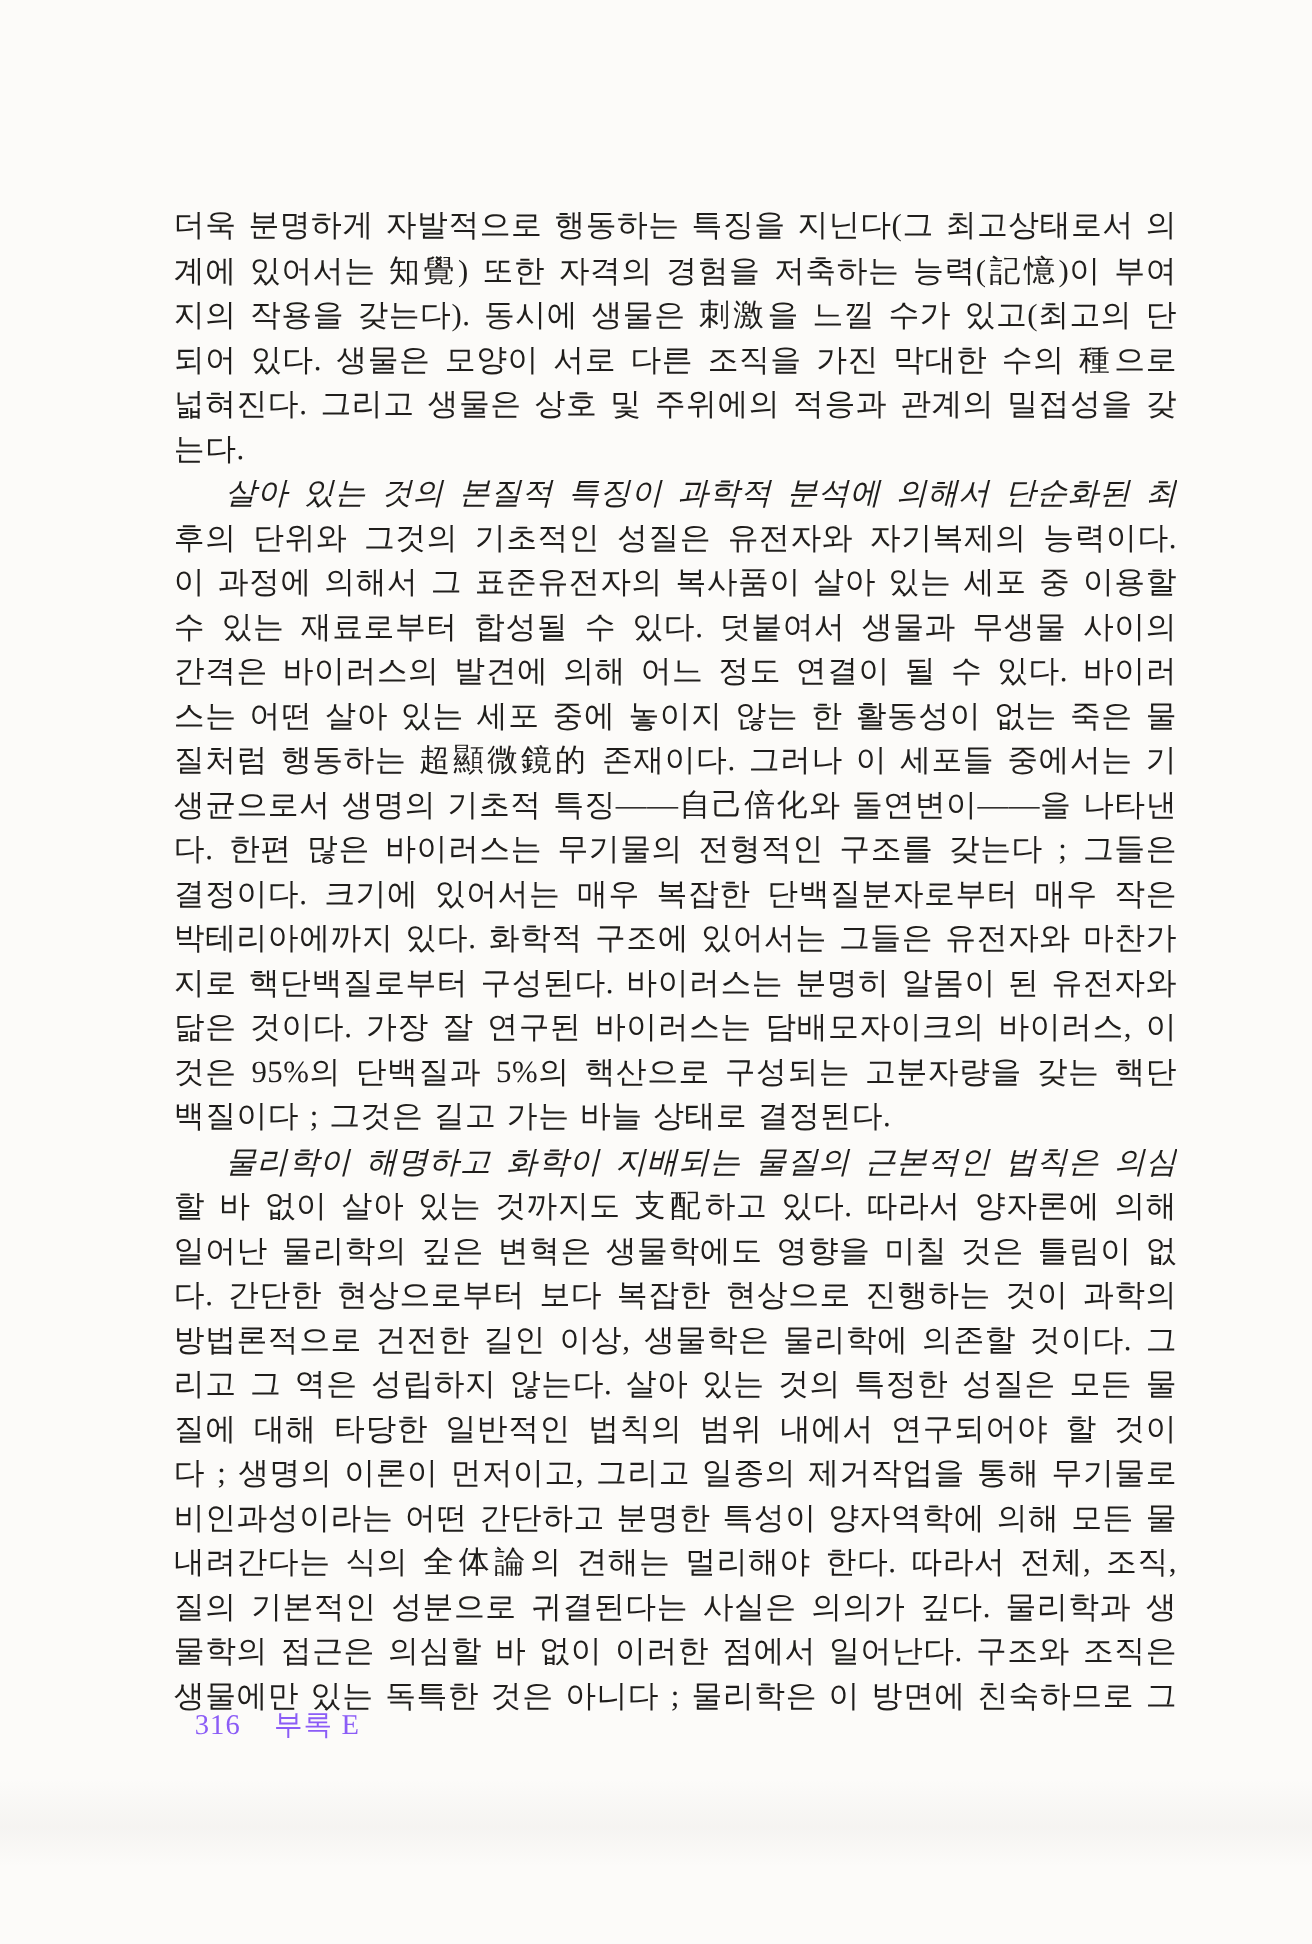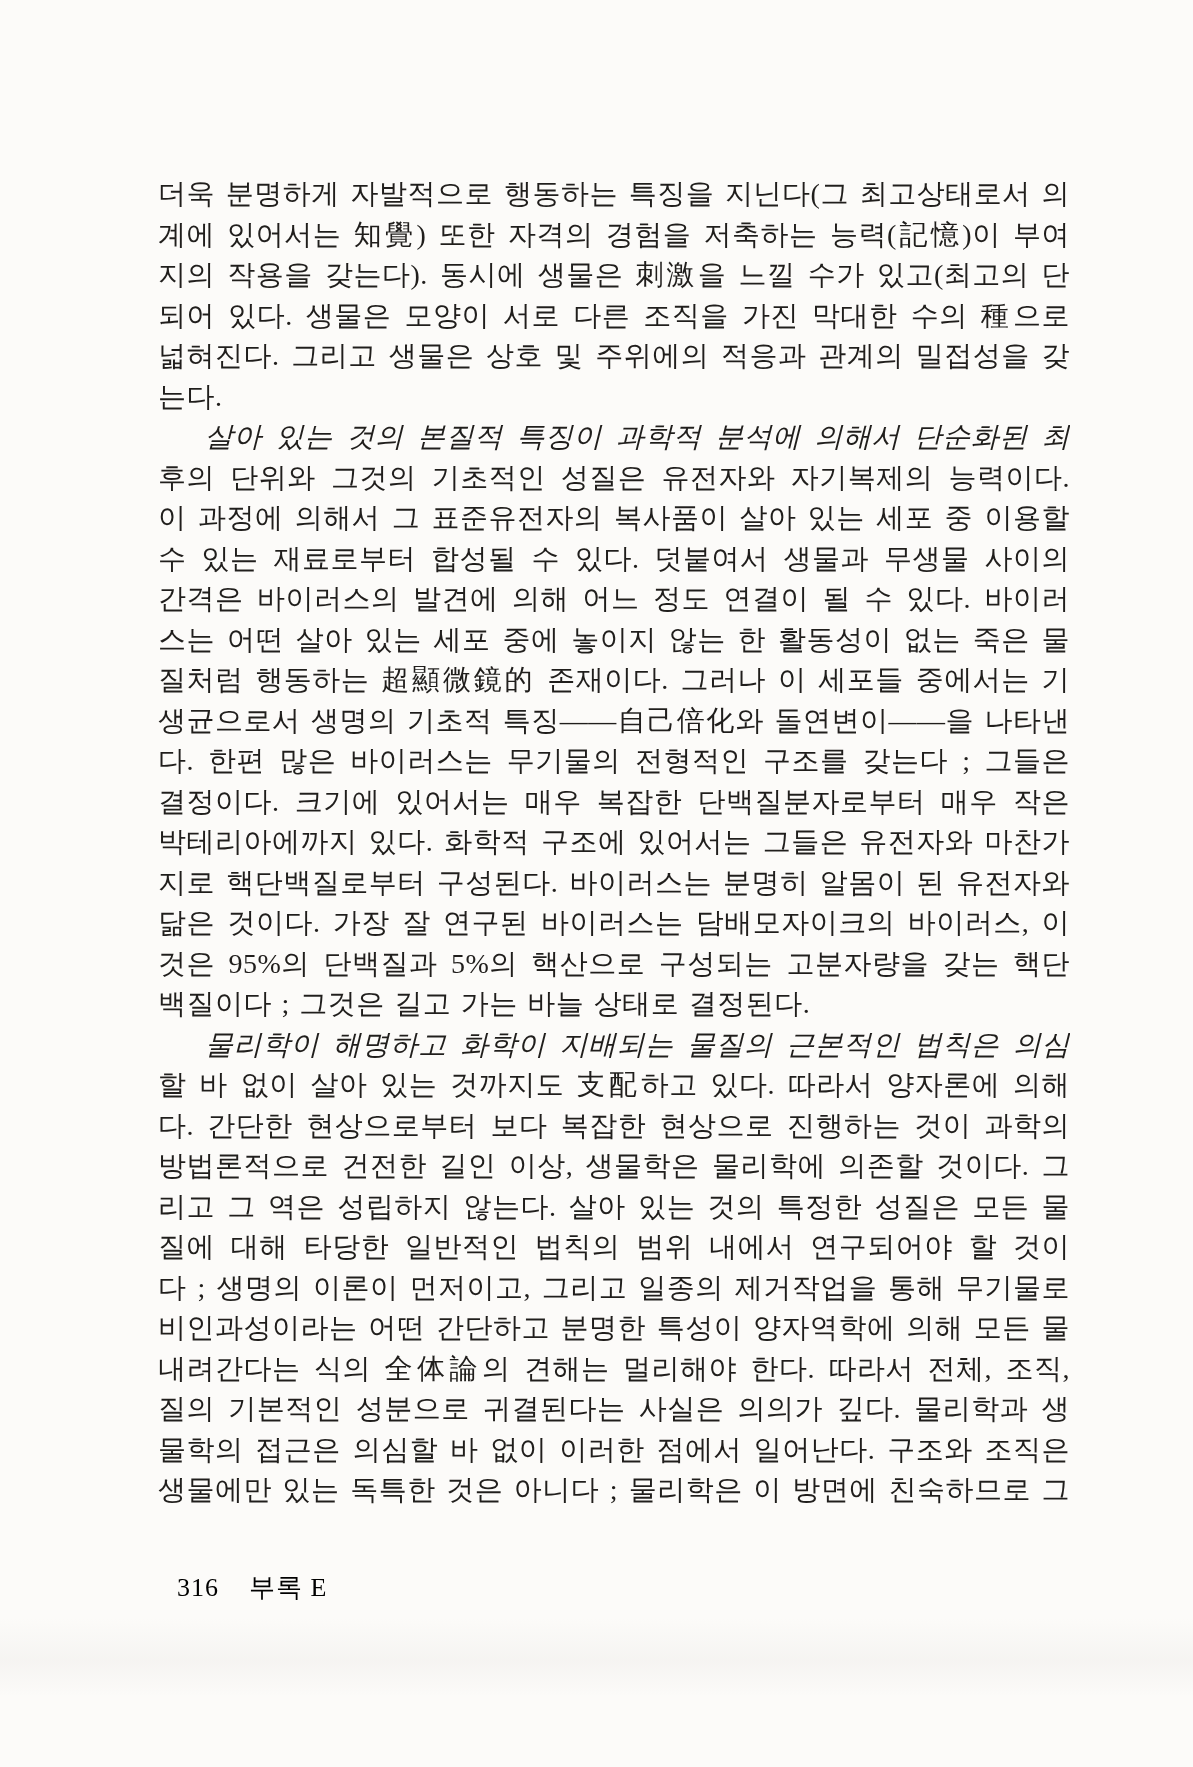--- a/index.html
+++ b/index.html
@@ -14,21 +14,21 @@
     position: relative;
     width: 1193px;
     height: 1767px;
     background: #fcfbf9;
     font-family: "Liberation Serif", "DejaVu Serif", serif;
     color: #201e1c;
   }
   .textblock {
     position: absolute;
     left: 158px;
-    top: 174px;
+    top: 186px;
     width: 912px;
     font-size: 28px;
     line-height: 40.5px;
     letter-spacing: 0.5px;
     word-spacing: 2px;
   }
   .paragraph { margin: 0; padding: 0; }
   .line {
     height: 40.5px;
     overflow: hidden;
@@ -43,22 +43,21 @@
     text-indent: 47px;
     font-style: italic;
   }
   .footer {
     position: absolute;
     left: 177px;
     top: 1551px;
     font-size: 26px;
     line-height: 34px;
     letter-spacing: 1px;
-    color: #000000;
-    margin-top: 20px;
+    color: #8b5cf6;
   }
   .footer .page-num {
     display: inline-block;
     margin-right: 30px;
   }
   .scan-edge {
     position: absolute;
     left: 0;
     right: 0;
     bottom: 70px;
@@ -97,20 +96,21 @@
       <div class="line">박테리아에까지 있다. 화학적 구조에 있어서는 그들은 유전자와 마찬가</div>
       <div class="line">지로 핵단백질로부터 구성된다. 바이러스는 분명히 알몸이 된 유전자와</div>
       <div class="line">닮은 것이다. 가장 잘 연구된 바이러스는 담배모자이크의 바이러스, 이</div>
       <div class="line">것은 95%의 단백질과 5%의 핵산으로 구성되는 고분자량을 갖는 핵단</div>
       <div class="line short">백질이다 ; 그것은 길고 가는 바늘 상태로 결정된다.</div>
     </div>
 
     <div class="paragraph">
       <div class="line indent">물리학이 해명하고 화학이 지배되는 물질의 근본적인 법칙은 의심</div>
       <div class="line">할 바 없이 살아 있는 것까지도 支配하고 있다. 따라서 양자론에 의해</div>
+      <div class="line">일어난 물리학의 깊은 변혁은 생물학에도 영향을 미칠 것은 틀림이 없</div>
       <div class="line">다. 간단한 현상으로부터 보다 복잡한 현상으로 진행하는 것이 과학의</div>
       <div class="line">방법론적으로 건전한 길인 이상, 생물학은 물리학에 의존할 것이다. 그</div>
       <div class="line">리고 그 역은 성립하지 않는다. 살아 있는 것의 특정한 성질은 모든 물</div>
       <div class="line">질에 대해 타당한 일반적인 법칙의 범위 내에서 연구되어야 할 것이</div>
       <div class="line">다 ; 생명의 이론이 먼저이고, 그리고 일종의 제거작업을 통해 무기물로</div>
       <div class="line">비인과성이라는 어떤 간단하고 분명한 특성이 양자역학에 의해 모든 물</div>
       <div class="line">내려간다는 식의 全体論의 견해는 멀리해야 한다. 따라서 전체, 조직,</div>
       <div class="line">질의 기본적인 성분으로 귀결된다는 사실은 의의가 깊다. 물리학과 생</div>
       <div class="line">물학의 접근은 의심할 바 없이 이러한 점에서 일어난다. 구조와 조직은</div>
       <div class="line">생물에만 있는 독특한 것은 아니다 ; 물리학은 이 방면에 친숙하므로 그</div>

